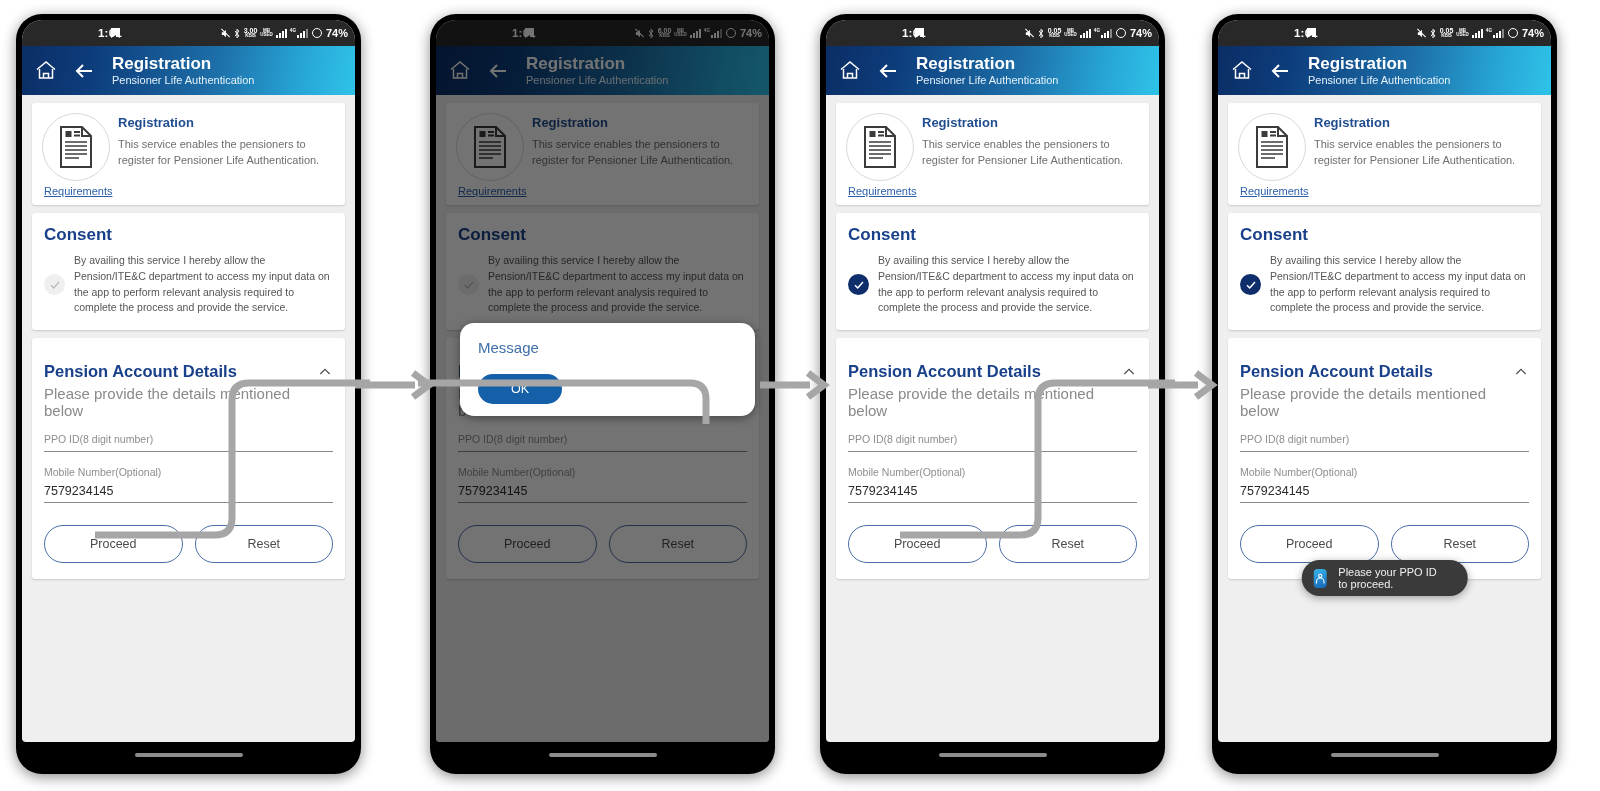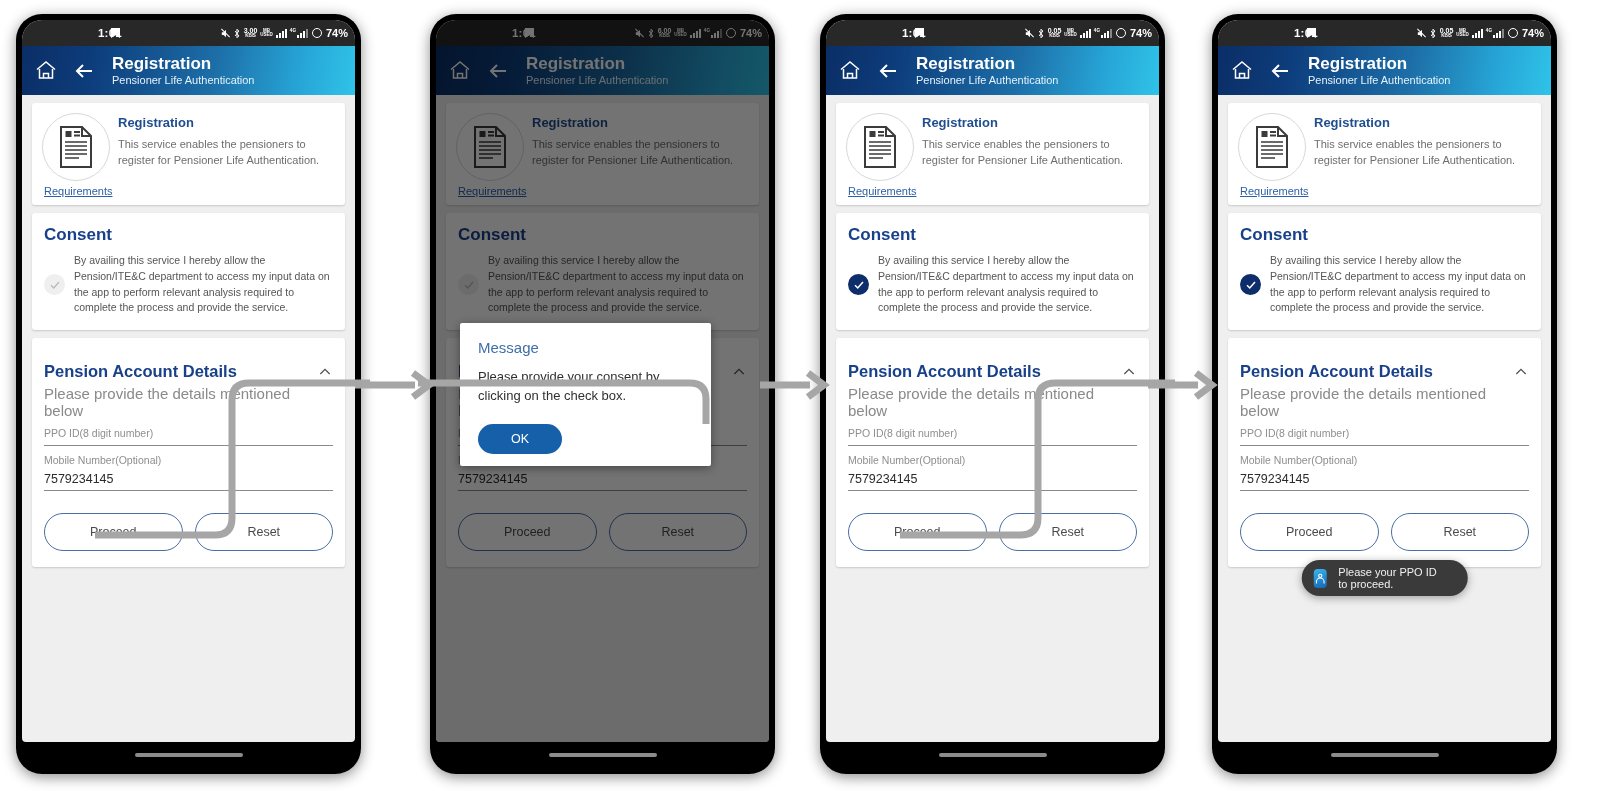--- a/index.html
+++ b/index.html
@@ -124,21 +124,21 @@
   .cbox svg { display: block; }
   .consent-text { color: #555; font-size: 10.5px; line-height: 1.5; }
 
   .pad-card { padding: 24px 12px 16px 12px; }
   .pad-head { display: flex; align-items: center; justify-content: space-between; }
   .pad-title { color: #19408a; font-size: 16.5px; font-weight: bold; }
   .chev { width: 16px; height: 16px; color: #4e4e4e; }
   .chev svg { display: block; }
   .pad-sub { color: #8a8a8a; font-size: 15px; margin-top: 4px; }
 
-  .field { margin-top: 8px; }
+  .field { margin-top: 14px; }
   .field .flabel { color: #8e8e8e; font-size: 10.5px; }
   .field .fvalue { color: #2b2b2b; font-size: 12.5px; margin-top: 6px; }
   .field .fline { height: 1px; background: #8a8a8a; margin-top: 4px; }
   .field.empty .fline { margin-top: 6px; }
 
   .btn-row { display: flex; gap: 12px; margin-top: 22px; }
   .btn {
     flex: 1; height: 38px; border-radius: 19px;
     border: 1.3px solid #4a6ea5; background: #fff;
     color: #4b4b4b; font-size: 12.5px;
@@ -155,22 +155,22 @@
   }
   .nav-pill { width: 108px; height: 4px; border-radius: 2px; background: #8c8c8c; }
 
   
   .scrim {
     position: absolute; inset: 0; background: rgba(0,0,0,.55);
     z-index: 5;
   }
   .dialog {
     position: absolute; z-index: 6;
-    left: 24px; top: 303px; width: 251px;
-    background: #fff; border-radius: 2px;
+    left: 24px; top: 303px; width: 295px;
+    background: #fff; border-radius: 14px;
     box-shadow: 0 2px 10px rgba(0,0,0,.4);
     padding: 16px 18px 12px 18px;
   }
   .dlg-title { color: #3f6fa8; font-size: 15px; margin-bottom: 12px; }
   .dlg-msg { color: #303030; font-size: 13px; line-height: 1.45; }
   .dlg-actions { display: flex; margin-top: 18px; }
   .dlg-ok {
     background: #1560a8; color: #fff; border: none;
     width: 84px; height: 30px; border-radius: 15px;
     font-size: 12.5px; font-family: "Liberation Sans", sans-serif;
@@ -452,21 +452,20 @@
           <div class="btn-row">
             <button class="btn">Proceed</button>
             <button class="btn">Reset</button>
           </div>
         </div>
       </div>
 
       <div class="scrim"></div>
       <div class="dialog">
         <div class="dlg-title">Message</div>
-        <div class="dlg-msg">Please provide your consent by clicking on the check box.</div>
         <div class="dlg-actions">
           <button class="dlg-ok">OK</button>
         </div>
       </div>
     </div>
     <div class="navbar">
         <div class="nav-pill"></div>
       </div>
   </div>
 

